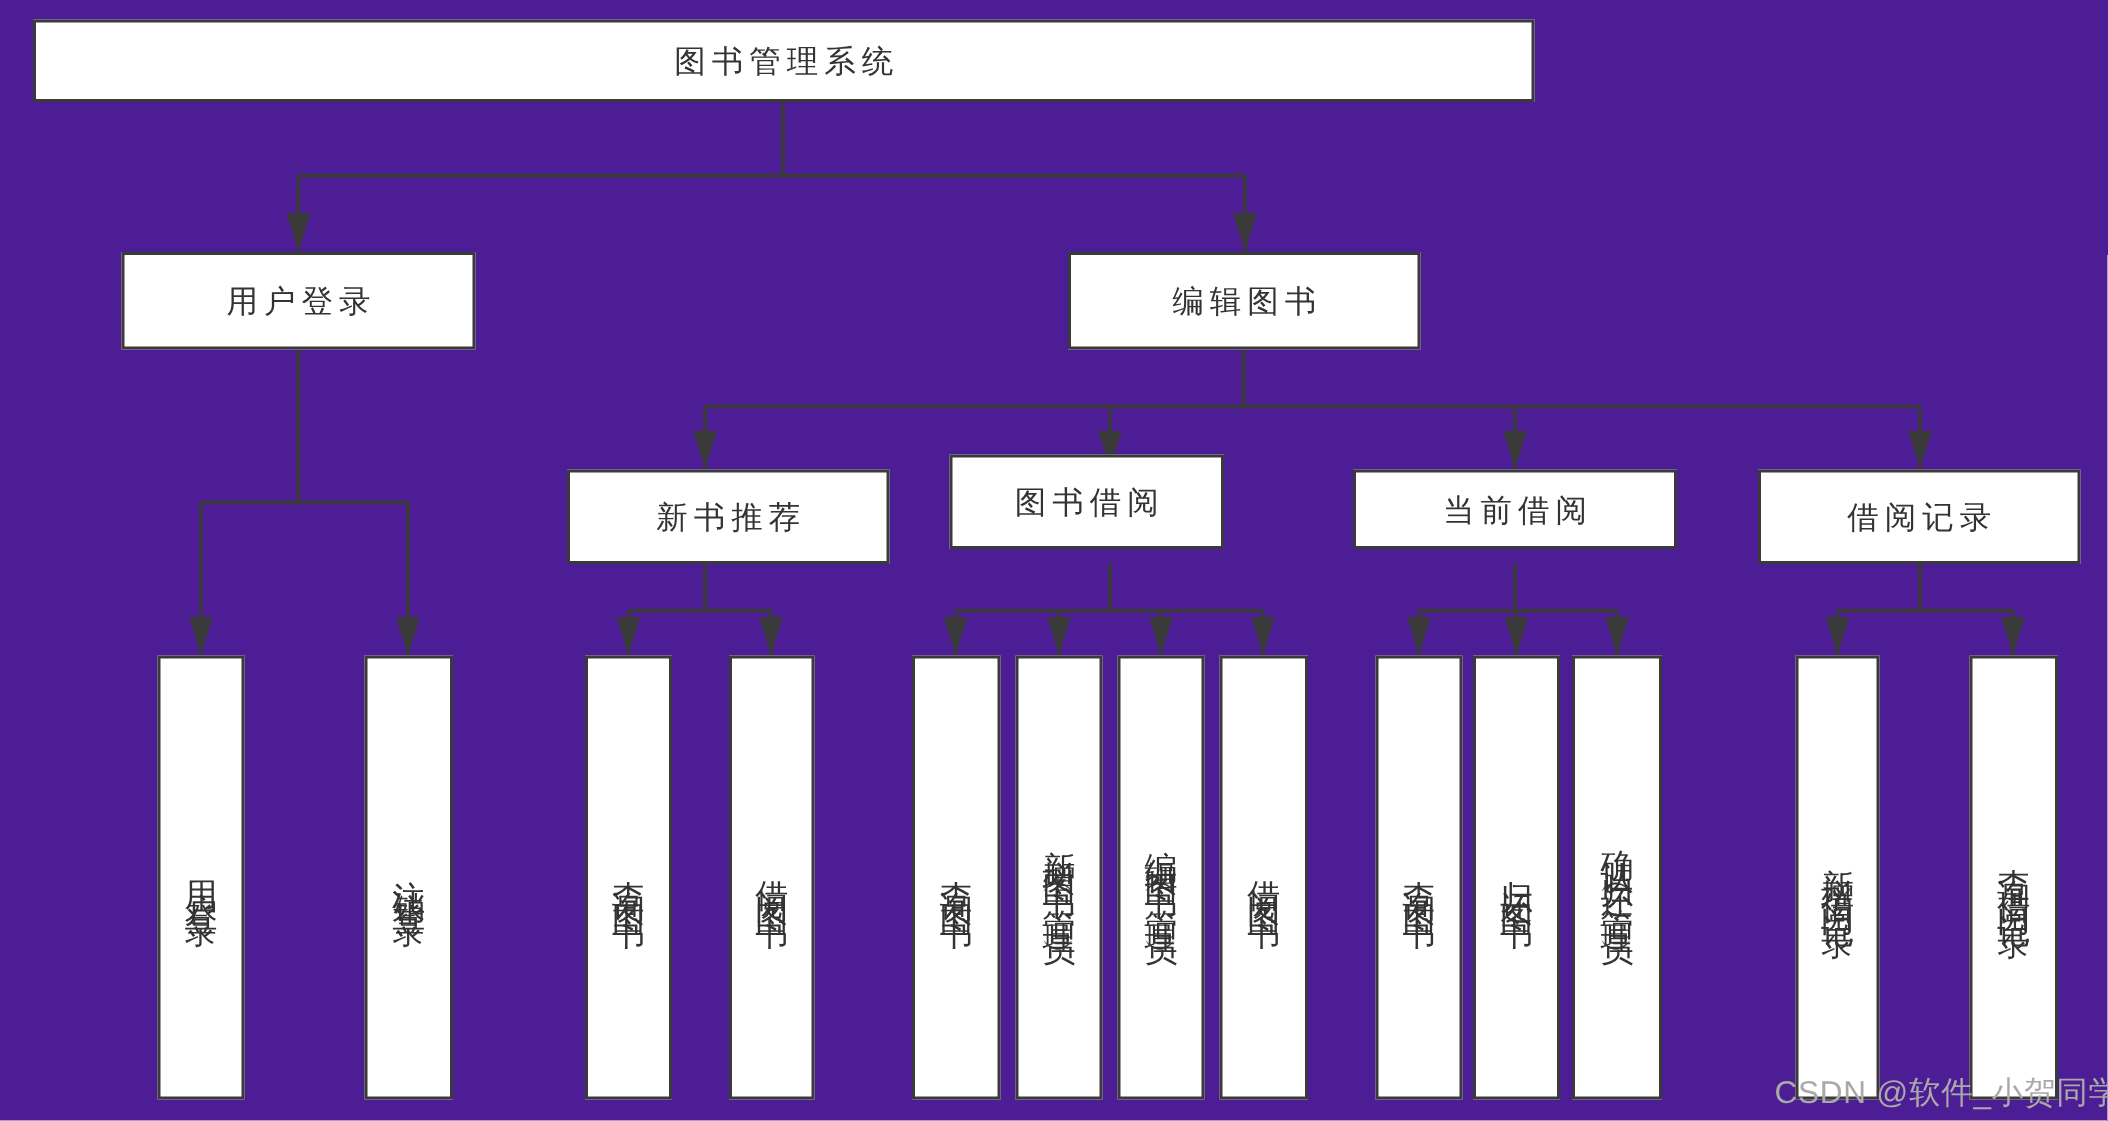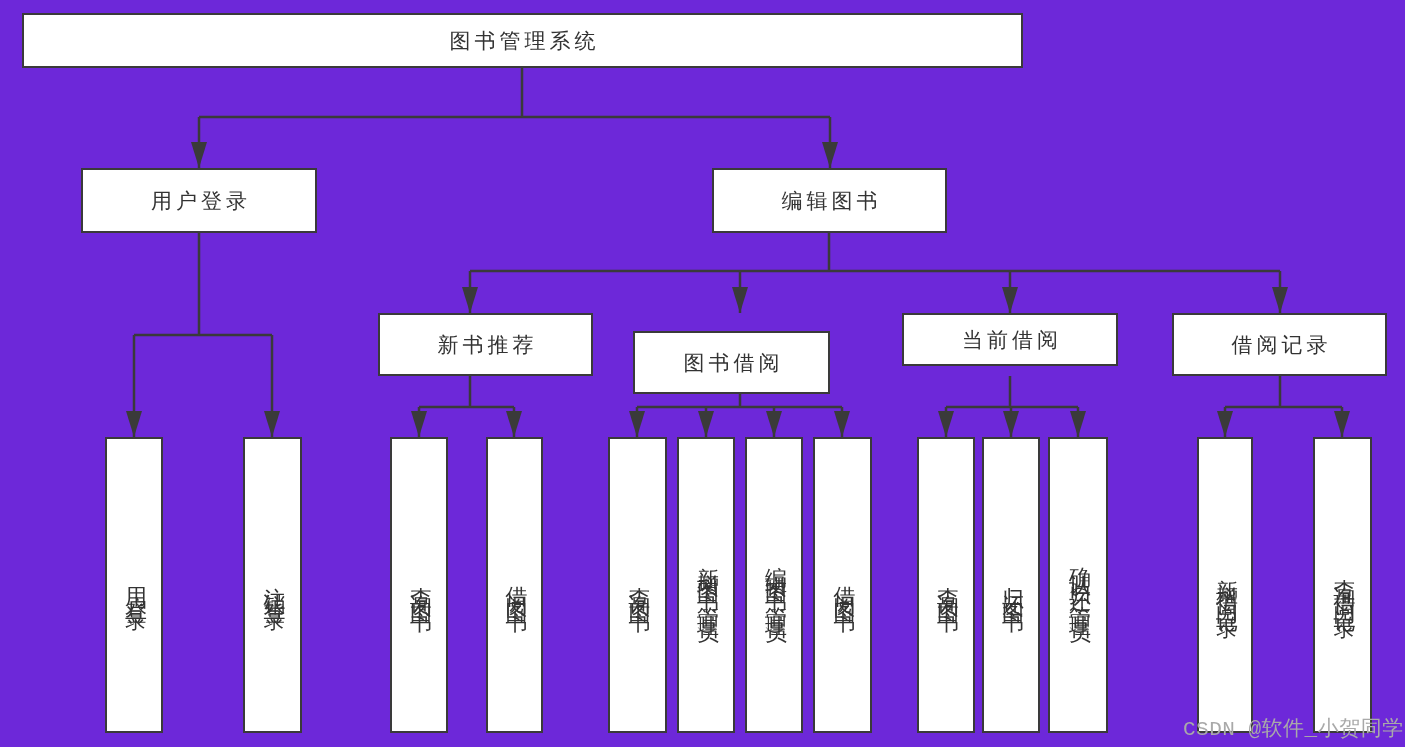--- a/index.html
+++ b/index.html
@@ -5,23 +5,22 @@
   :root{
     --line:#3a3a3a;
     --text:#333333;
     --wm:#a9a9a9;
   }
   html,body{margin:0;padding:0;background:#ffffff;}
   body{font-family:"Liberation Sans","DejaVu Sans",sans-serif;}
   #stage{
     position:relative;
     width:1405px;height:747px;
-    background:#6d28d9;
+    background:#4c1d95;
     overflow:hidden;
-    font-family:Liberation Mono, monospace;
   }
   #wires{position:absolute;left:0;top:0;width:1405px;height:747px;}
   .hbox{
     position:absolute;
     box-sizing:border-box;
     border:2.5px solid var(--line);
     background:#ffffff;
     display:flex;align-items:center;justify-content:center;
     font-size:21px;letter-spacing:4px;text-indent:4px;
     color:var(--text);
@@ -101,21 +100,21 @@
   <div class="hbox" style="left:81px;top:168px;width:236px;height:65px;">
     <span>用户登录</span>
   </div>
   <div class="hbox" style="left:712px;top:168px;width:235px;height:65px;">
     <span>编辑图书</span>
   </div>
 
   <div class="hbox" style="left:378px;top:313px;width:215px;height:63px;">
     <span>新书推荐</span>
   </div>
-  <div class="hbox" style="left:633px;top:331px;width:197px;height:63px;">
+  <div class="hbox" style="left:633px;top:303px;width:183px;height:63px;">
     <span>图书借阅</span>
   </div>
   <div class="hbox" style="left:902px;top:313px;width:216px;height:53px;">
     <span>当前借阅</span>
   </div>
   <div class="hbox" style="left:1172px;top:313px;width:215px;height:63px;">
     <span>借阅记录</span>
   </div>
 
   <div class="vbox" style="left:105px;top:437px;width:58px;height:296px;">

